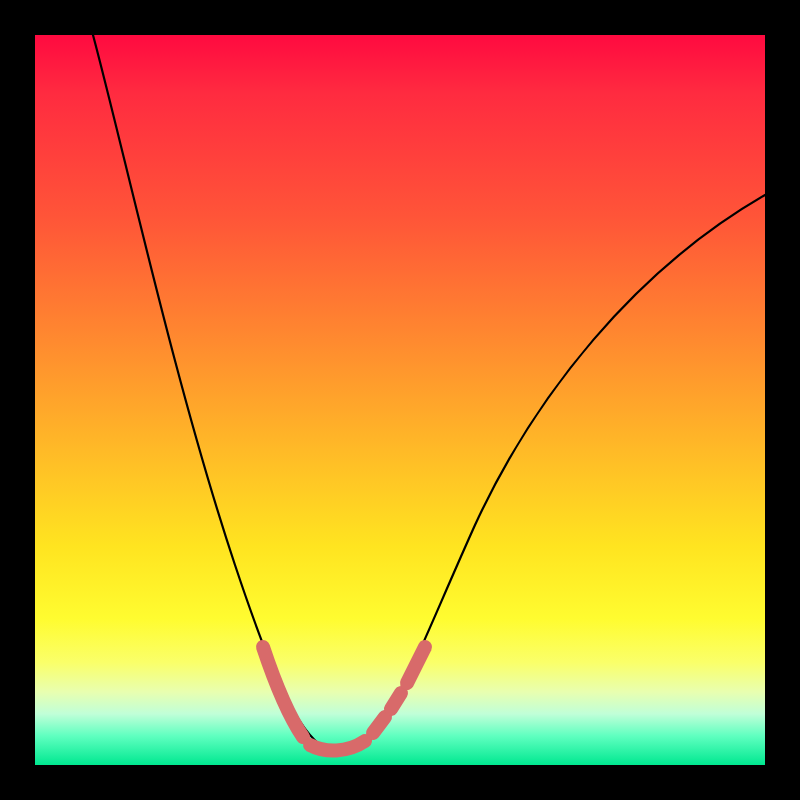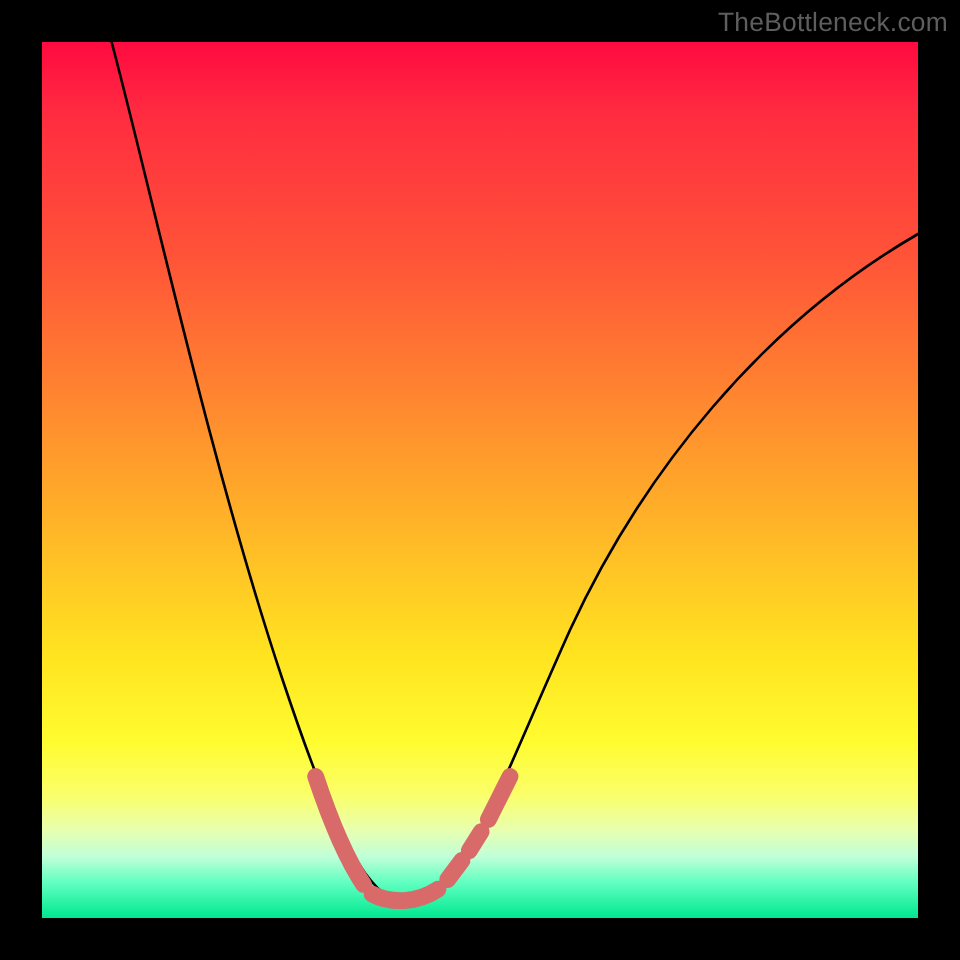--- a/index.html
+++ b/index.html
@@ -69,21 +69,20 @@
     stroke: #d86a6a;
     stroke-width: 14;
     stroke-linecap: round;
   }
 </style>
 </head>
 <body>
 
 <div class="frame">
 
-  <div class="watermark">TheBottleneck.com</div>
 
   <div class="plot-area">
     <svg class="curve" viewBox="0 0 730 730" preserveAspectRatio="none">
 
       <path class="curve-line" d="M 58 0
                C 90 120, 140 350, 200 530
                C 230 620, 255 685, 285 710
                C 300 720, 320 720, 340 700
                C 360 680, 395 590, 440 490
                C 500 360, 600 235, 730 160"></path>

